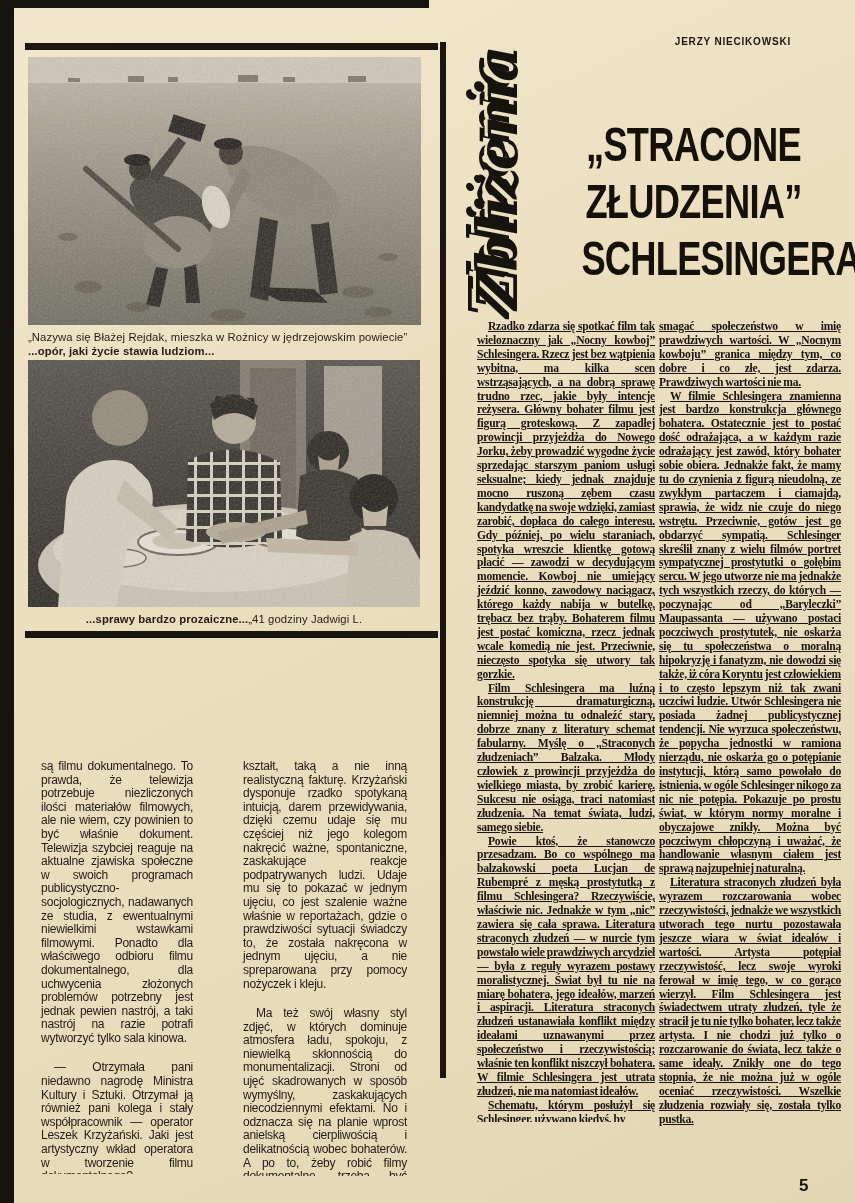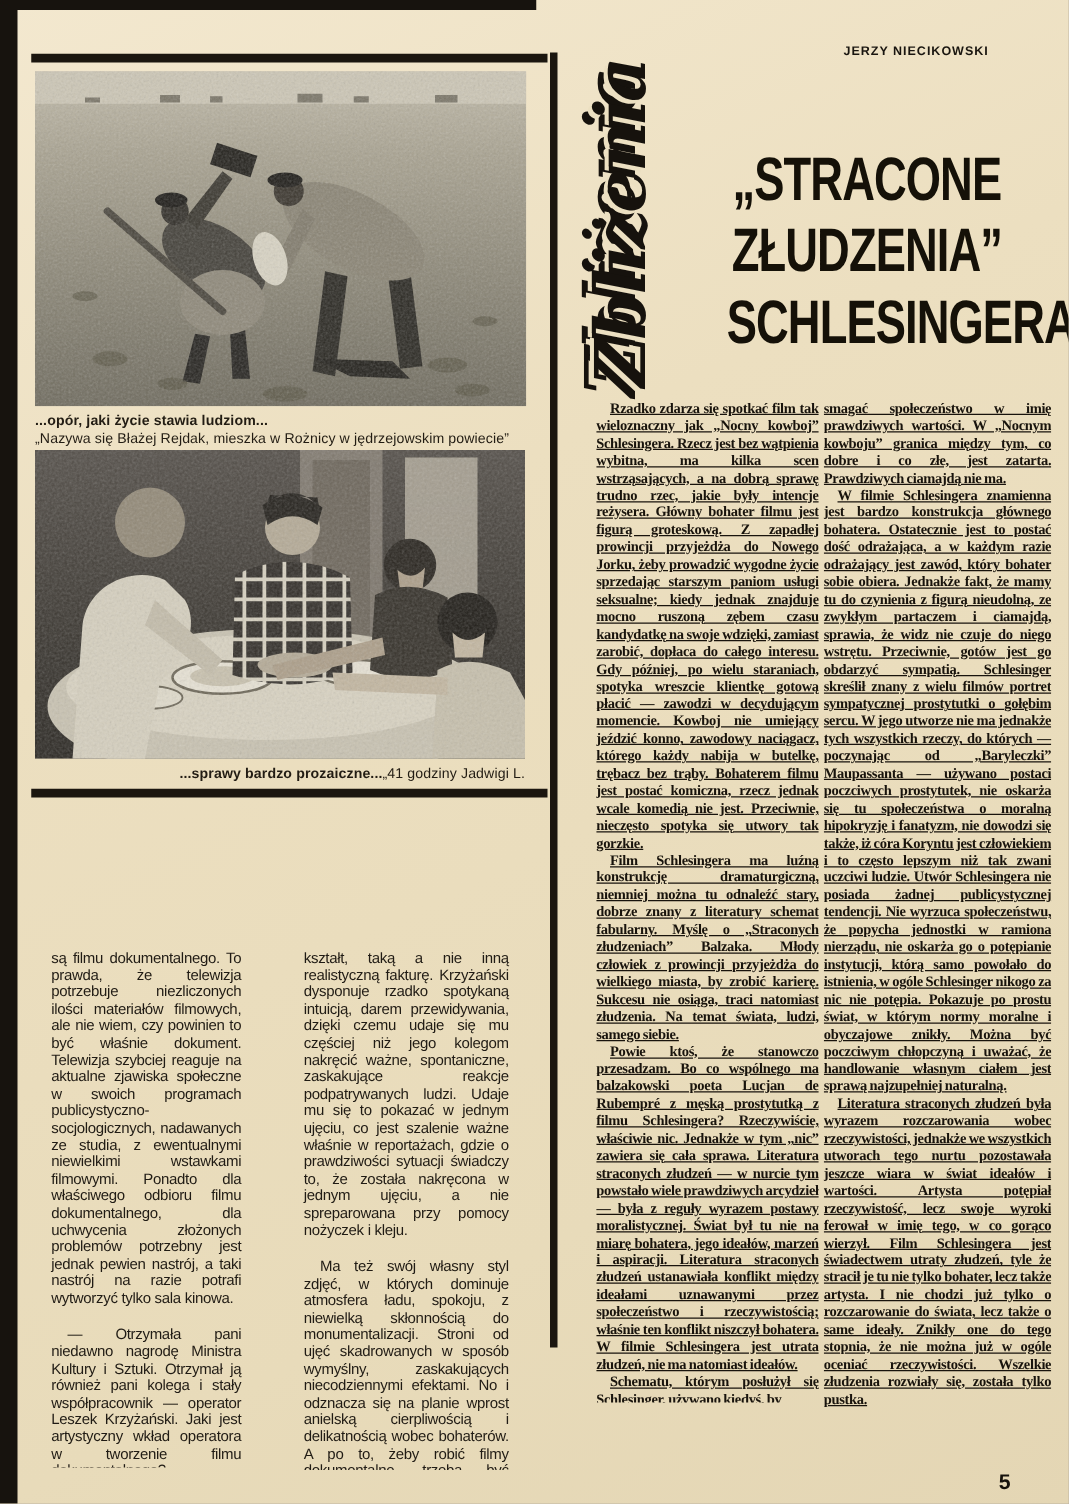--- a/index.html
+++ b/index.html
@@ -17,21 +17,21 @@
   .rule-divider{left:440px;top:42px;width:6px;height:1036px;}
   .rule-bottom{left:25px;top:631px;width:413px;height:7px;}
   
   .photo{display:block;}
   .photo1{left:28px;top:57px;width:393px;height:268px;}
   .photo2{left:28px;top:360px;width:392px;height:247px;}
   
   .cap{font-size:11.3px;line-height:14px;color:#221c13;letter-spacing:.1px;}
   .cap b{font-weight:bold;}
   .cap1{left:28px;top:330px;width:410px;}
-  .cap2{left:28px;top:612px;width:392px;display:flex;justify-content:flex-end;}
+  .cap2{left:28px;top:612px;width:392px;display:flex;justify-content:center;}
   
   .logo-wrap{left:450px;top:48px;width:94px;height:262px;}
   .logo-text{
     position:absolute;left:50%;top:50%;
     transform:translate(-50%,-50%) rotate(-90deg);
     font-family:"DejaVu Serif",serif;font-style:italic;font-weight:bold;
     font-size:56px;letter-spacing:-3px;color:#16120d;white-space:nowrap;
     text-shadow:-3px -3px 0 #ece0c2,-8px -8px 0 #16120d;
   }
   
@@ -121,22 +121,22 @@
       <ellipse cx="330" cy="235" rx="16" ry="6"></ellipse>
         <ellipse cx="360" cy="200" rx="10" ry="4"></ellipse>
       <ellipse cx="40" cy="180" rx="10" ry="4"></ellipse>
         <ellipse cx="350" cy="255" rx="14" ry="5"></ellipse>
       <ellipse cx="200" cy="258" rx="18" ry="6"></ellipse>
     </g>
     <rect width="393" height="268" filter="url(#grain1)" opacity="0.3"></rect>
   </svg>
 
   <div class="abs cap cap1">
+    <div>„Nazywa się Błażej Rejdak, mieszka w Rożnicy w jędrzejowskim powiecie”</div>
     <div><b>...opór, jaki życie stawia ludziom...</b></div>
-    <div>„Nazywa się Błażej Rejdak, mieszka w Rożnicy w jędrzejowskim powiecie”</div>
   </div>
 
   <svg class="abs photo photo2" viewBox="0 0 392 247" preserveAspectRatio="none">
     <defs>
       <linearGradient id="room" x1="0" y1="0" x2="0" y2="1">
         <stop offset="0" stop-color="#55504a"></stop>
         <stop offset="0.55" stop-color="#3d3933"></stop>
         <stop offset="1" stop-color="#2c2924"></stop>
       </linearGradient>
       <pattern id="plaid" width="16" height="16" patternUnits="userSpaceOnUse">
@@ -205,21 +205,21 @@
     <span class="tline">SCHLESINGERA</span>
   </div>
 
   <div class="abs essay essay-col1">
       <p>Rzadko zdarza się spotkać film tak wieloznaczny jak „Nocny kowboj” Schlesingera. Rzecz jest bez wątpienia wybitna, ma kilka scen wstrząsających, a na dobrą sprawę trudno rzec, jakie były intencje reżysera. Główny bohater filmu jest figurą groteskową. Z zapadłej prowincji przyjeżdża do Nowego Jorku, żeby prowadzić wygodne życie sprzedając starszym paniom usługi seksualne; kiedy jednak znajduje mocno ruszoną zębem czasu kandydatkę na swoje wdzięki, zamiast zarobić, dopłaca do całego interesu. Gdy później, po wielu staraniach, spotyka wreszcie klientkę gotową płacić — zawodzi w decydującym momencie. Kowboj nie umiejący jeździć konno, zawodowy naciągacz, którego każdy nabija w butelkę, trębacz bez trąby. Bohaterem filmu jest postać komiczna, rzecz jednak wcale komedią nie jest. Przeciwnie, nieczęsto spotyka się utwory tak gorzkie.</p>
       <p>Film Schlesingera ma luźną konstrukcję dramaturgiczną, niemniej można tu odnaleźć stary, dobrze znany z literatury schemat fabularny. Myślę o „Straconych złudzeniach” Balzaka. Młody człowiek z prowincji przyjeżdża do wielkiego miasta, by zrobić karierę. Sukcesu nie osiąga, traci natomiast złudzenia. Na temat świata, ludzi, samego siebie.</p>
       <p>Powie ktoś, że stanowczo przesadzam. Bo co wspólnego ma balzakowski poeta Lucjan de Rubempré z męską prostytutką z filmu Schlesingera? Rzeczywiście, właściwie nic. Jednakże w tym „nic” zawiera się cała sprawa. Literatura straconych złudzeń — w nurcie tym powstało wiele prawdziwych arcydzieł — była z reguły wyrazem postawy moralistycznej. Świat był tu nie na miarę bohatera, jego ideałów, marzeń i aspiracji. Literatura straconych złudzeń ustanawiała konflikt między ideałami uznawanymi przez społeczeństwo i rzeczywistością; właśnie ten konflikt niszczył bohatera. W filmie Schlesingera jest utrata złudzeń, nie ma natomiast ideałów.</p>
       <p>Schematu, którym posłużył się Schlesinger, używano kiedyś, by</p>
     </div>
   <div class="abs essay essay-col2">
-      <p class="ni">smagać społeczeństwo w imię prawdziwych wartości. W „Nocnym kowboju” granica między tym, co dobre i co złe, jest zatarta. Prawdziwych ciamajdą nie ma.</p>
+      <p class="ni">smagać społeczeństwo w imię prawdziwych wartości. W „Nocnym kowboju” granica między tym, co dobre i co złe, jest zdarza. Prawdziwych wartości nie ma.</p>
       <p>W filmie Schlesingera znamienna jest bardzo konstrukcja głównego bohatera. Ostatecznie jest to postać dość odrażająca, a w każdym razie odrażający jest zawód, który bohater sobie obiera. Jednakże fakt, że mamy tu do czynienia z figurą nieudolną, ze zwykłym partaczem i ciamajdą, sprawia, że widz nie czuje do niego wstrętu. Przeciwnie, gotów jest go obdarzyć sympatią. Schlesinger skreślił znany z wielu filmów portret sympatycznej prostytutki o gołębim sercu. W jego utworze nie ma jednakże tych wszystkich rzeczy, do których — poczynając od „Baryleczki” Maupassanta — używano postaci poczciwych prostytutek, nie oskarża się tu społeczeństwa o moralną hipokryzję i fanatyzm, nie dowodzi się także, iż córa Koryntu jest człowiekiem i to często lepszym niż tak zwani uczciwi ludzie. Utwór Schlesingera nie posiada żadnej publicystycznej tendencji. Nie wyrzuca społeczeństwu, że popycha jednostki w ramiona nierządu, nie oskarża go o potępianie instytucji, którą samo powołało do istnienia, w ogóle Schlesinger nikogo za nic nie potępia. Pokazuje po prostu świat, w którym normy moralne i obyczajowe znikły. Można być poczciwym chłopczyną i uważać, że handlowanie własnym ciałem jest sprawą najzupełniej naturalną.</p>
       <p>Literatura straconych złudzeń była wyrazem rozczarowania wobec rzeczywistości, jednakże we wszystkich utworach tego nurtu pozostawała jeszcze wiara w świat ideałów i wartości. Artysta potępiał rzeczywistość, lecz swoje wyroki ferował w imię tego, w co gorąco wierzył. Film Schlesingera jest świadectwem utraty złudzeń, tyle że stracił je tu nie tylko bohater, lecz także artysta. I nie chodzi już tylko o rozczarowanie do świata, lecz także o same ideały. Znikły one do tego stopnia, że nie można już w ogóle oceniać rzeczywistości. Wszelkie złudzenia rozwiały się, została tylko pustka.</p>
     </div>
 
   <div class="abs interview int-col1">
       <p class="ni">są filmu dokumentalnego. To prawda, że telewizja potrzebuje niezliczonych ilości materiałów filmowych, ale nie wiem, czy powinien to być właśnie dokument. Telewizja szybciej reaguje na aktualne zjawiska społeczne w swoich programach publicystyczno-socjologicznych, nadawanych ze studia, z ewentualnymi niewielkimi wstawkami filmowymi. Ponadto dla właściwego odbioru filmu dokumentalnego, dla uchwycenia złożonych problemów potrzebny jest jednak pewien nastrój, a taki nastrój na razie potrafi wytworzyć tylko sala kinowa.</p>
       <p class="it gap">— Otrzymała pani niedawno nagrodę Ministra Kultury i Sztuki. Otrzymał ją również pani kolega i stały współpracownik — operator Leszek Krzyżański. Jaki jest artystyczny wkład operatora w tworzenie filmu dokumentalnego?</p>
       <p class="gap">— Choć w WFD jest wielu znakomitych operatorów, najchętniej współpracowałam z Leszkiem Krzyżańskim, gdyż najlepiej się rozumiemy. W znacznej mierze zawdzięczam mu, że moje filmy mają taki a nie inny</p>
     </div>
   <div class="abs interview int-col2">

